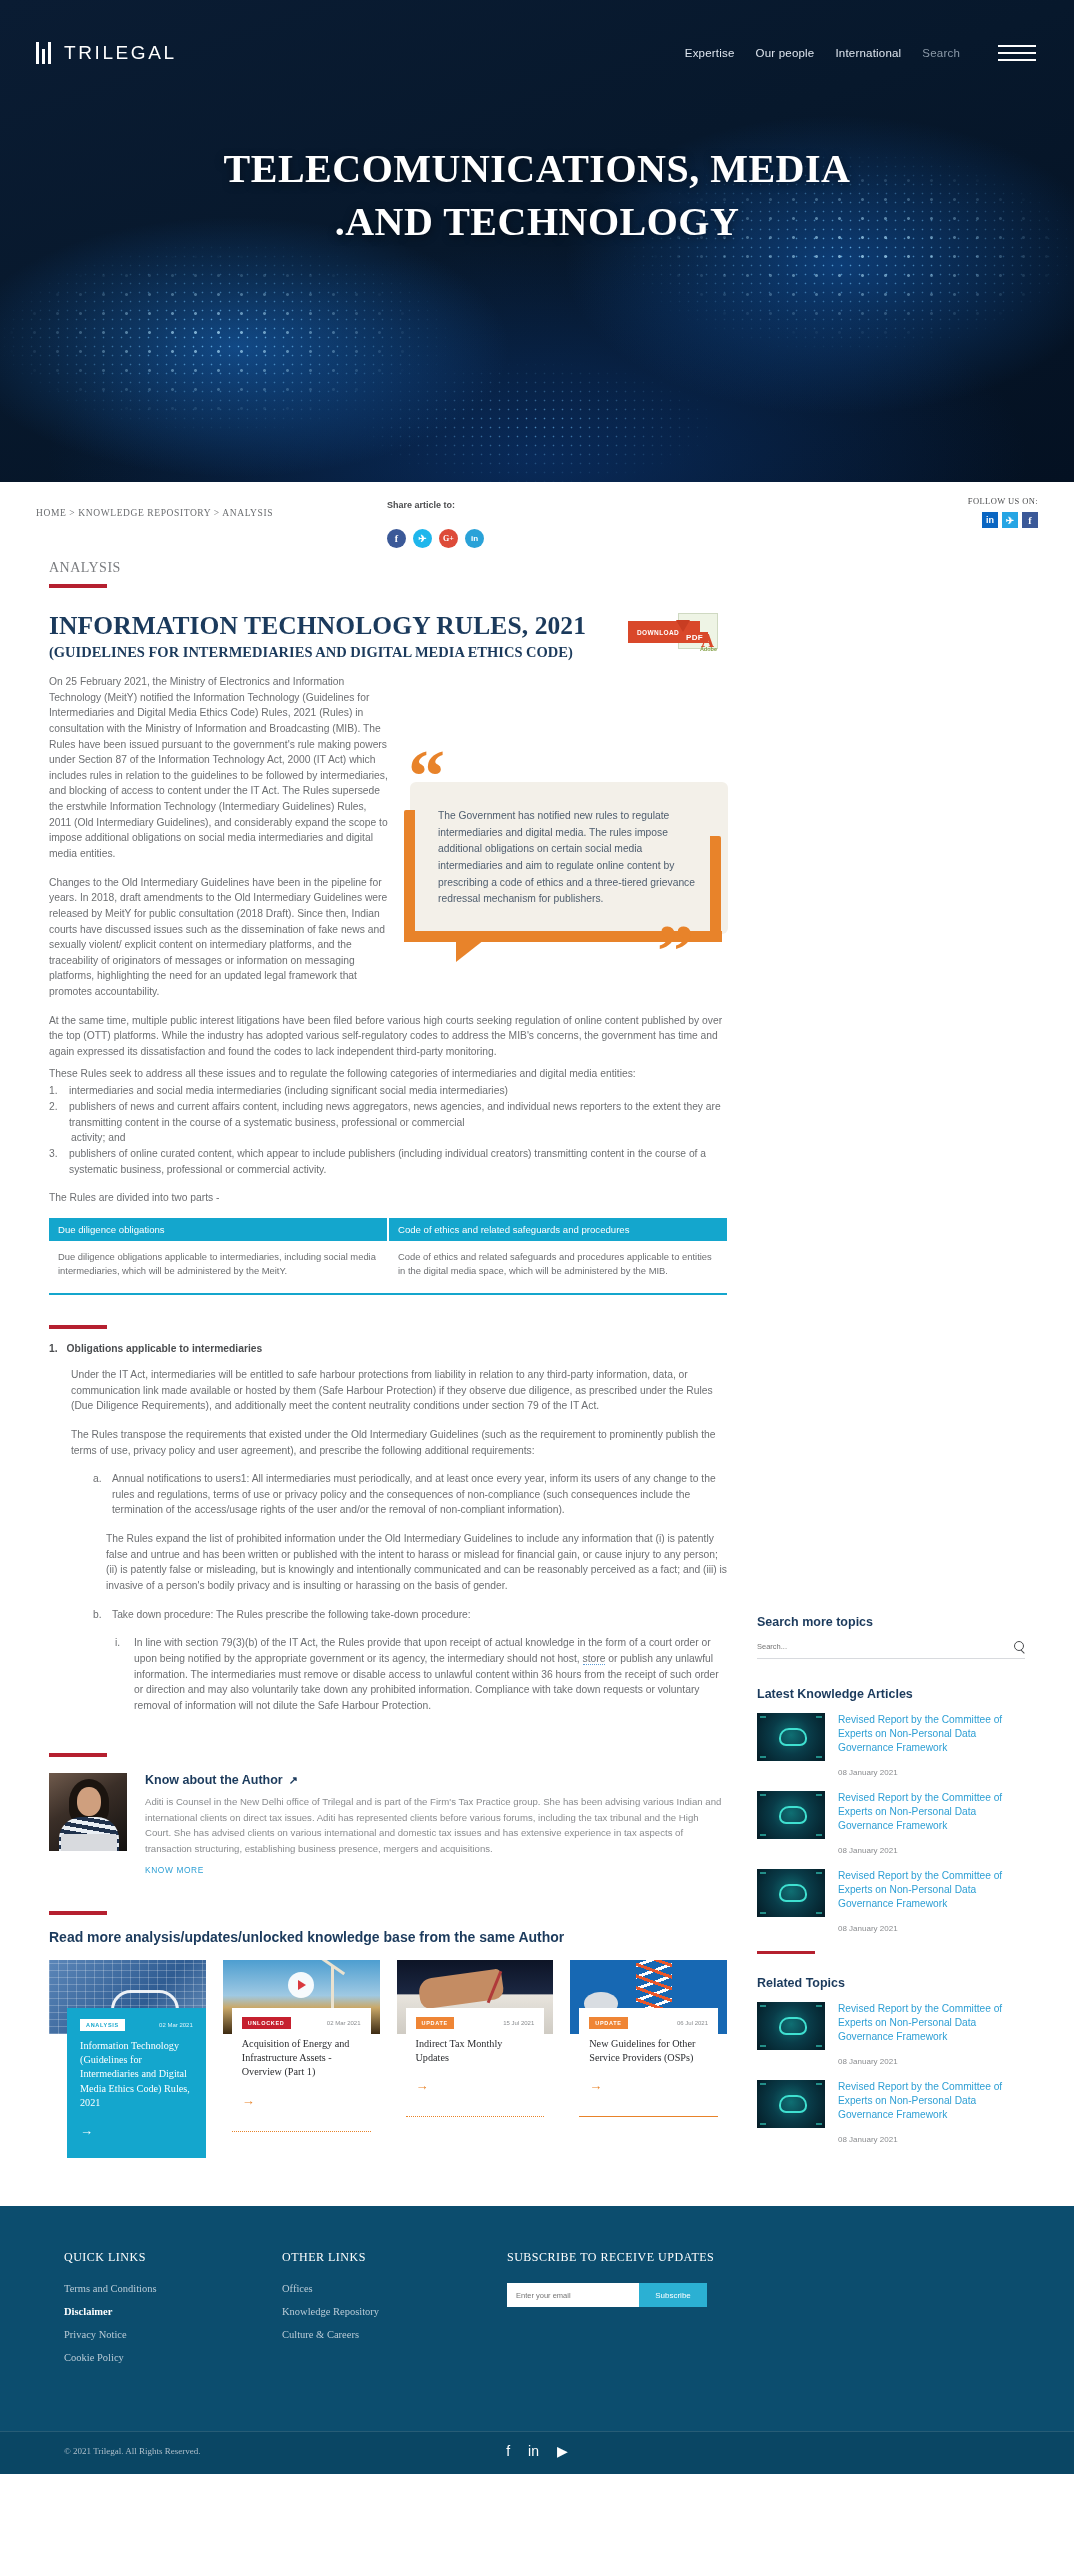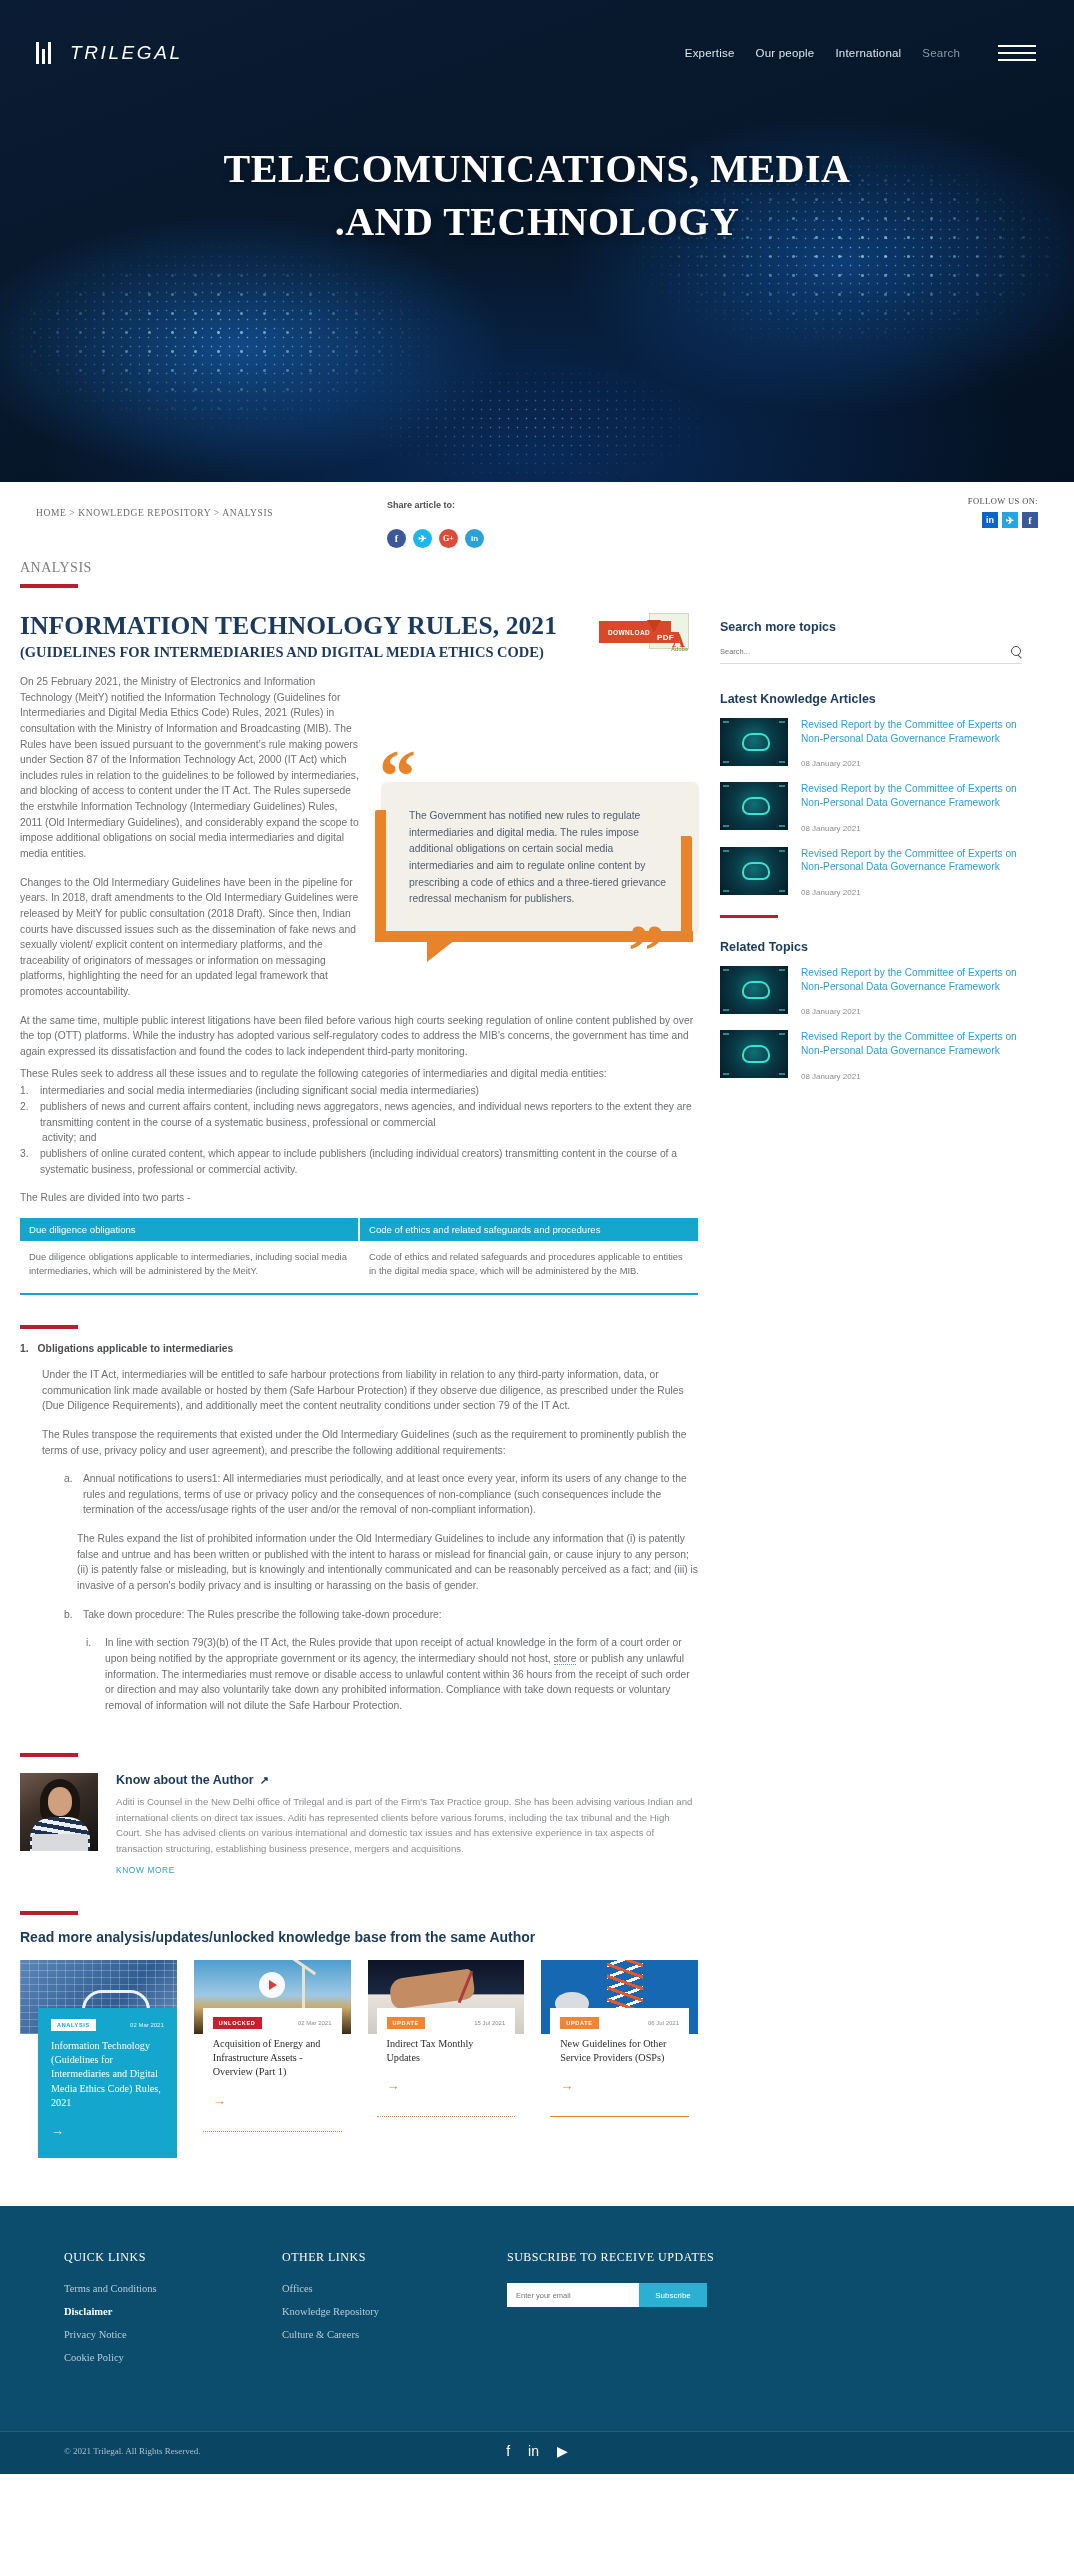--- a/index.html
+++ b/index.html
@@ -46,21 +46,21 @@
       radial-gradient(ellipse 300px 130px at 80% 52%, rgba(0,0,0,0.8), transparent 70%);
     mask-image:
       radial-gradient(ellipse 300px 120px at 20% 70%, rgba(0,0,0,0.8), transparent 70%),
       radial-gradient(ellipse 300px 130px at 80% 52%, rgba(0,0,0,0.8), transparent 70%);
   }
   .topbar {
     position: relative; z-index: 5;
     display: flex; align-items: center; justify-content: space-between;
     padding: 42px 38px 0 36px;
   }
-  .brand { display: flex; align-items: center; gap: 19px; font-style: italic; }
+  .brand { display: flex; align-items: center; gap: 13px; }
   .brand-mark { display: flex; align-items: flex-end; gap: 3px; height: 22px; }
   .brand-mark i { display: block; width: 3px; background: #ffffff; }
   .brand-mark i:nth-child(1) { height: 22px; }
   .brand-mark i:nth-child(2) { height: 15px; }
   .brand-mark i:nth-child(3) { height: 22px; }
   .brand-name {
     color: #ffffff; font-size: 19px; letter-spacing: 2.6px; font-weight: 400;
     font-family: "Liberation Sans", sans-serif;
   }
   .nav { display: flex; align-items: center; gap: 21px; }
@@ -110,21 +110,21 @@
   .follow-icons { display: flex; gap: 4px; justify-content: flex-end; }
   .ficon {
     width: 16px; height: 16px; display: flex; align-items: center; justify-content: center;
     color: #fff; font-size: 10px; font-weight: 700; cursor: pointer;
   }
   .ficon.li { background: #0a66c2; font-size: 9px; }
   .ficon.tw { background: #26a5e4; }
   .ficon.fb { background: #3b5998; font-family: "Liberation Serif", serif; }
 
   
-  .wrap { display: flex; padding: 0 20px; gap: 0; align-items: flex-start; }
+  .wrap { display: flex; padding: 0 49px; gap: 8px; align-items: flex-end; }
   .col-main { width: 700px; padding-right: 22px; }
   .col-side { width: 302px; padding-top: 74px; }
 
   .kicker {
     font-family: "Liberation Serif", serif;
     font-size: 14px; color: #7b7d80; letter-spacing: .5px; margin-top: 14px;
   }
   .kicker-rule { width: 58px; height: 4px; background: #b5202f; margin: 8px 0 24px; }
 
   h1.title {

